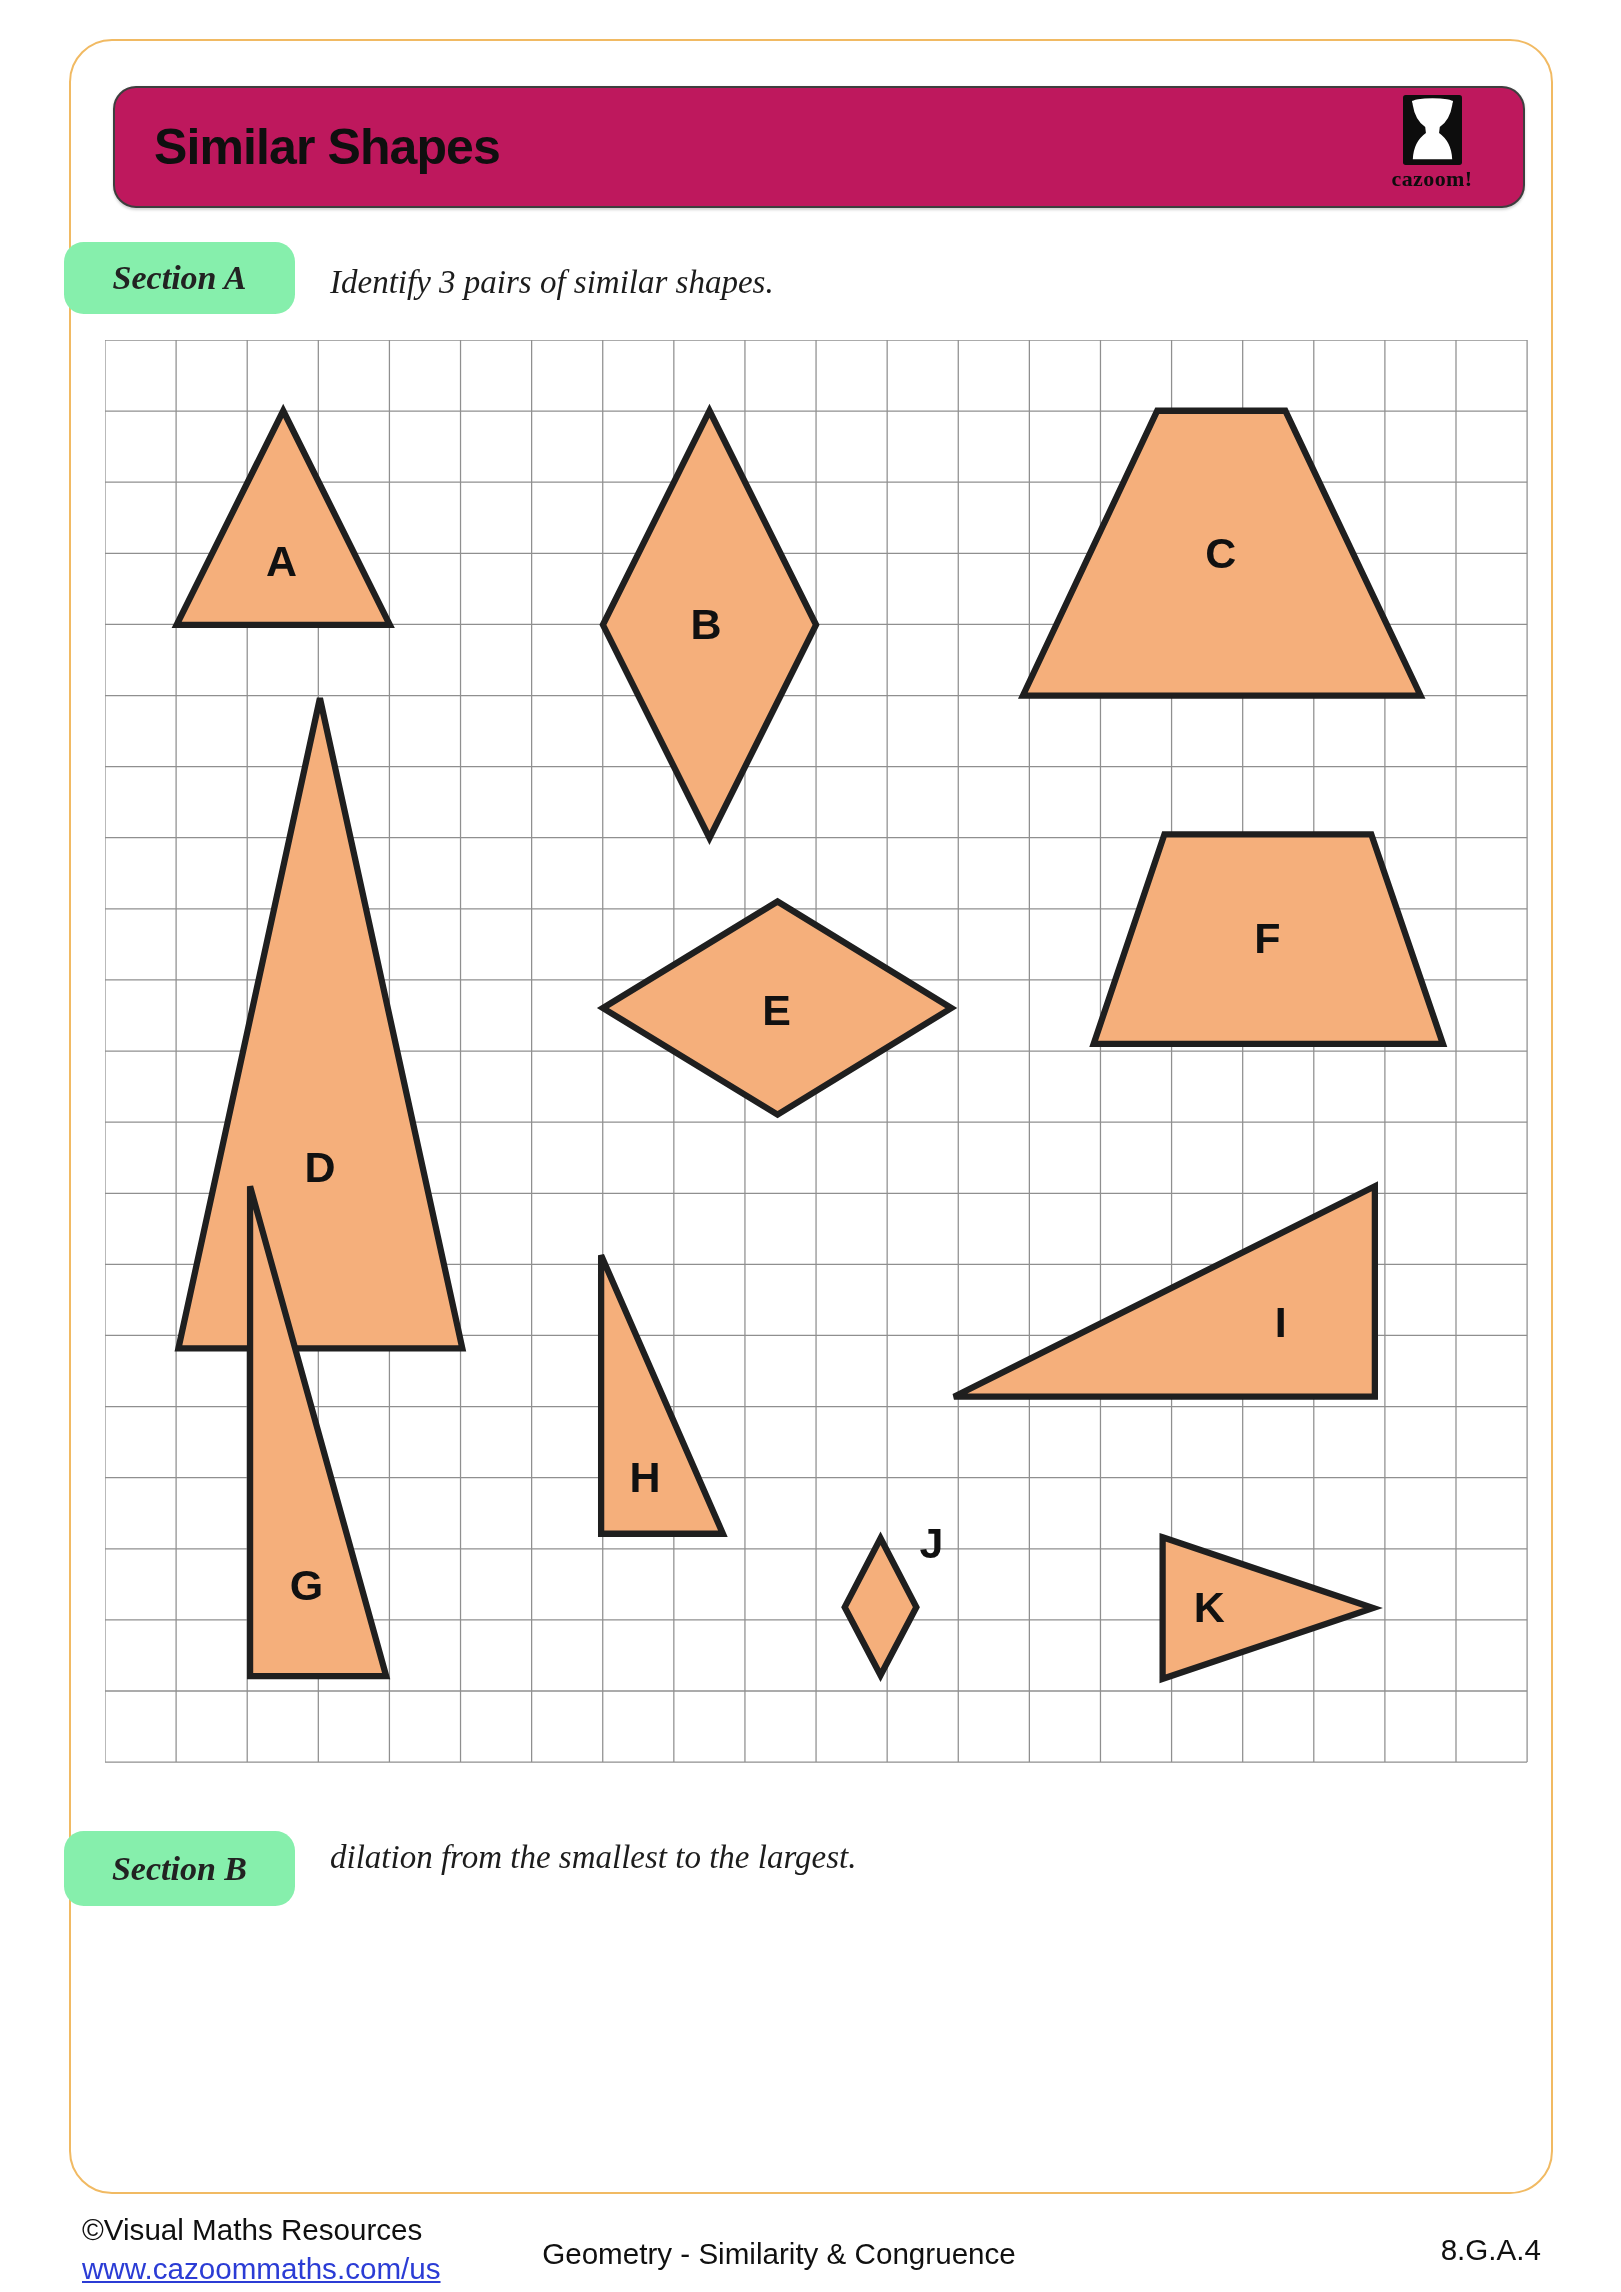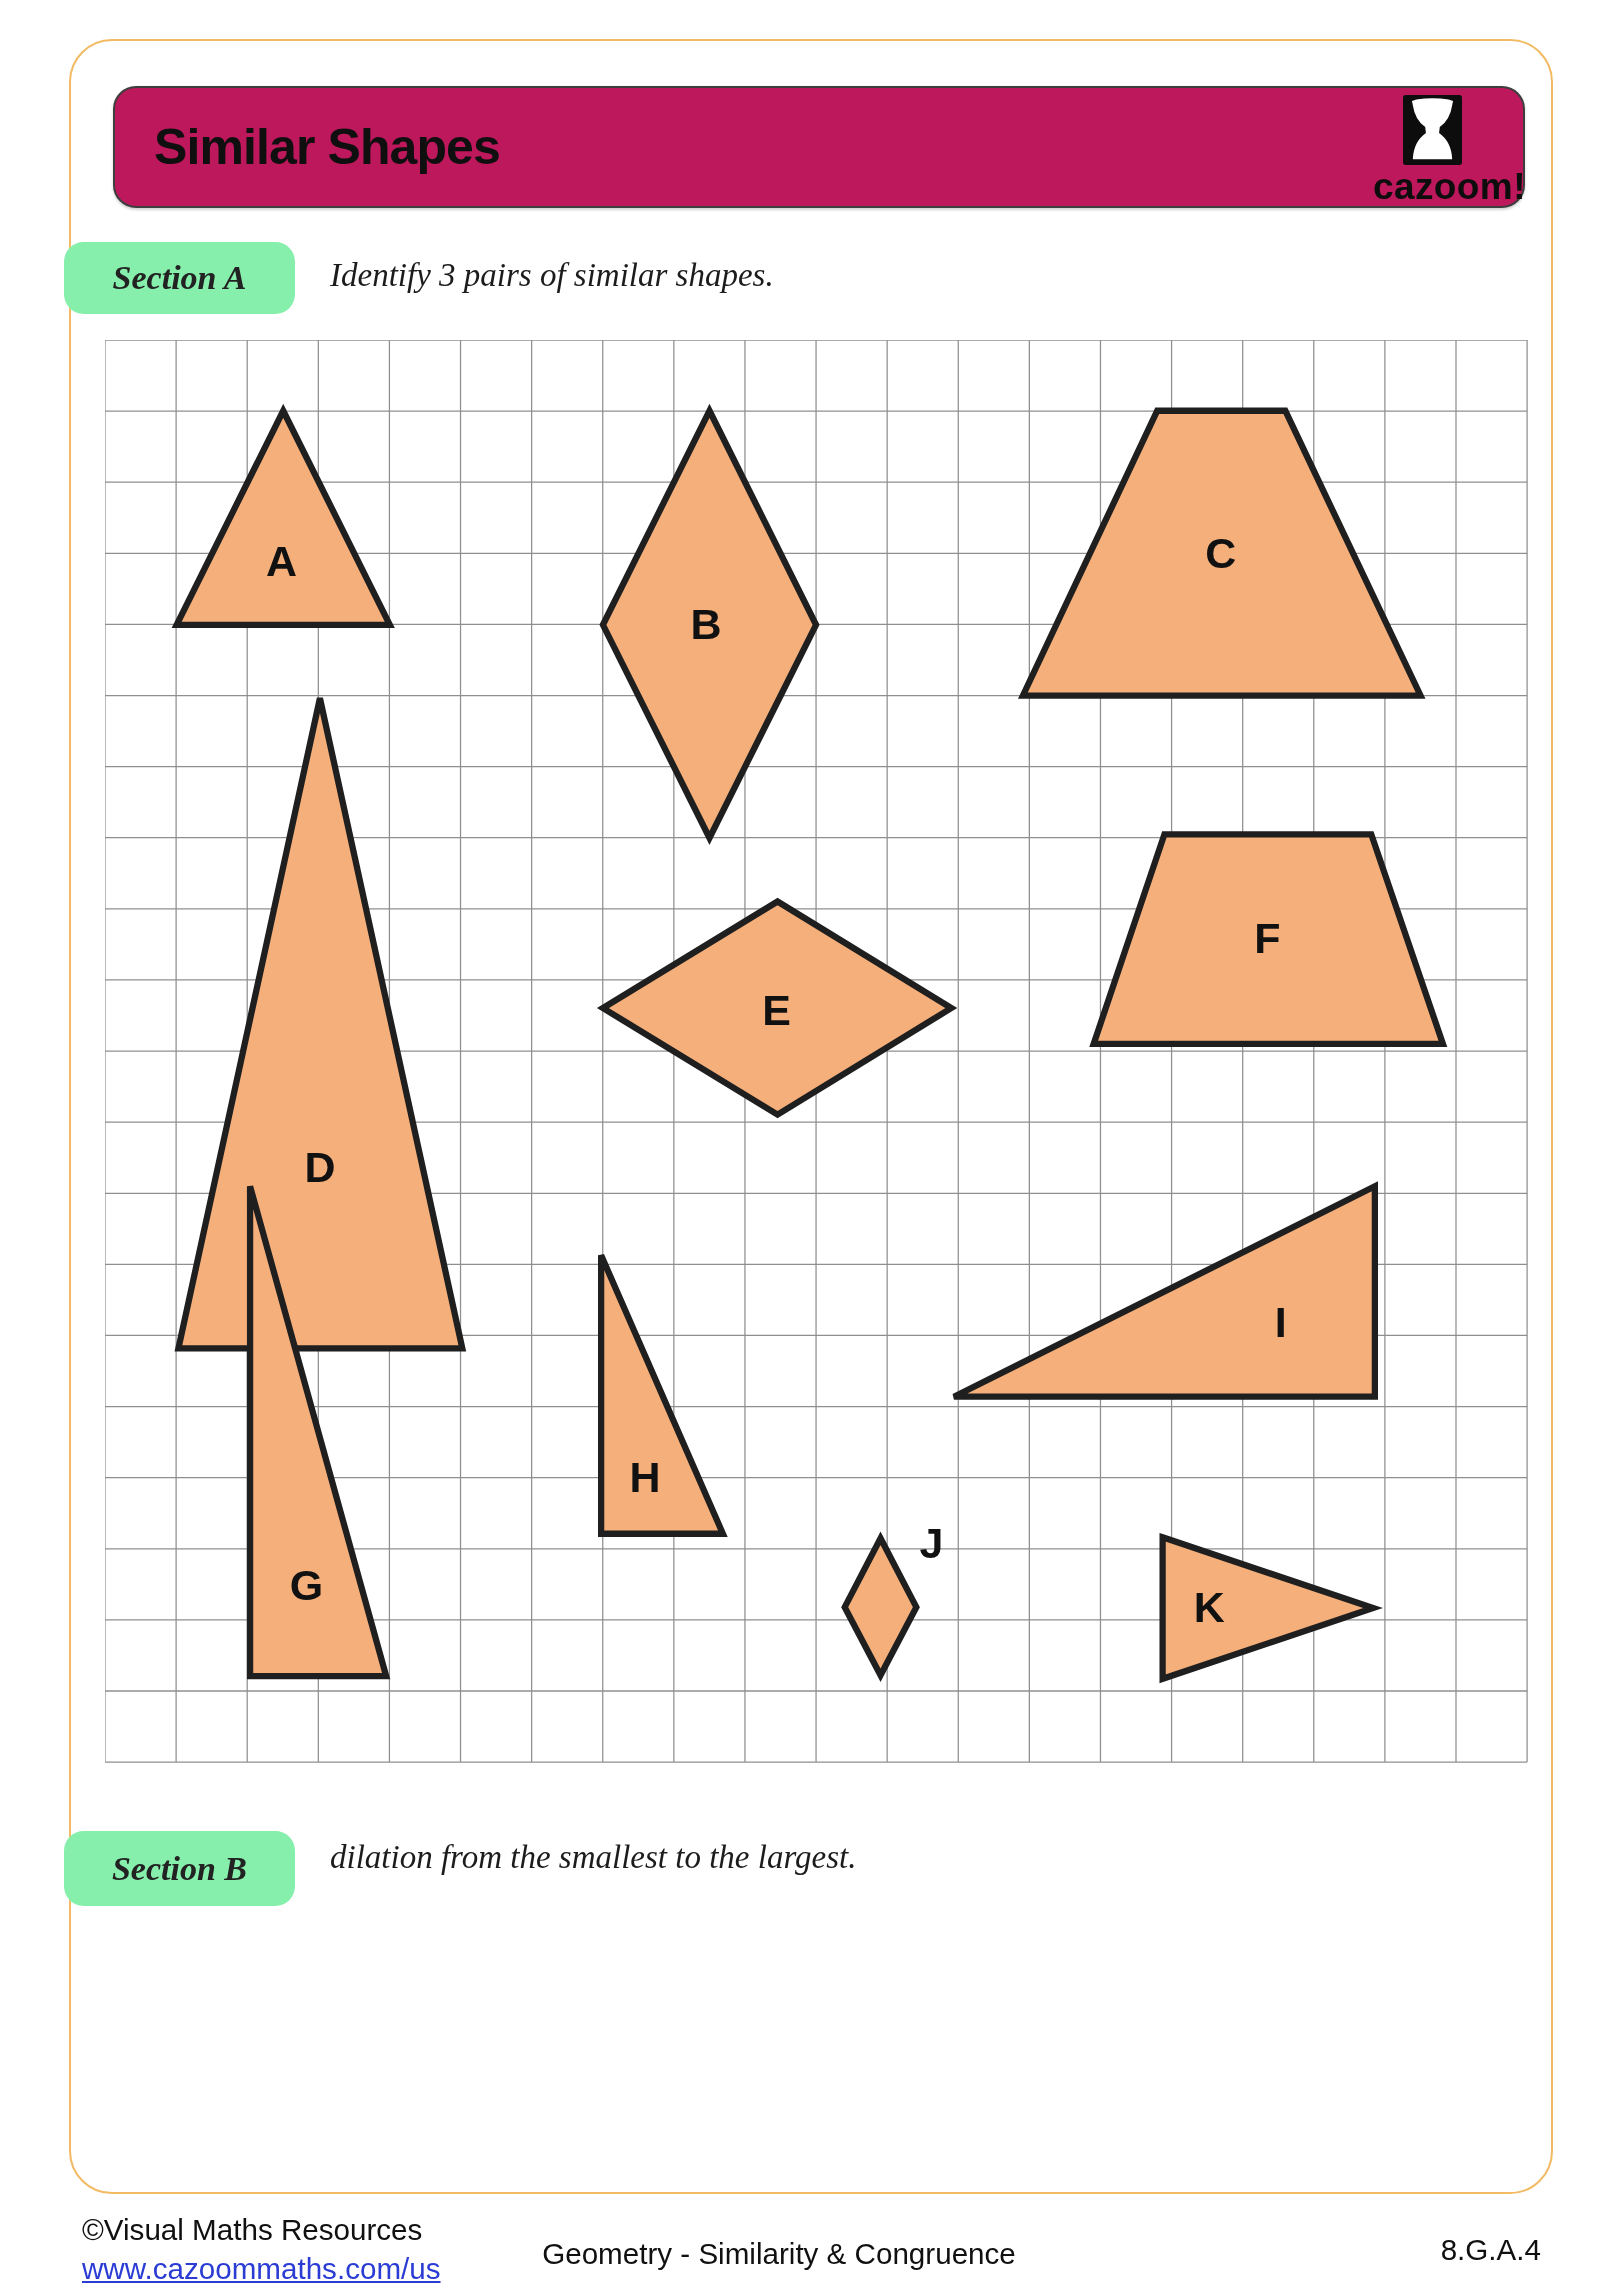--- a/index.html
+++ b/index.html
@@ -8,33 +8,33 @@
   .page-border{position:absolute;left:69px;top:39px;width:1480px;height:2151px;
     border:2.7px solid #F1BA63;border-radius:43px;background:#ffffff;}
 
   .header-box{position:absolute;left:113px;top:86px;width:1408px;height:118px;
     border:2.7px solid #3E3E3E;border-radius:23px;background:#be185d;
     box-shadow:0 1.8px 2.7px rgba(0,0,0,0.18);display:flex;align-items:center;}
   .title{font-size:50px;font-weight:bold;letter-spacing:-0.9px;color:#0f0f0f;margin-left:39px;}
 
   .logo{position:absolute;right:32px;top:7.2px;width:118px;height:104px;text-align:center;}
   .logo-drum{display:inline-block;width:59px;height:70px;background:#0d0d0d;border-radius:2.7px;}
-  .logo-text{font-family:Liberation Sans, sans-serif;font-weight:bold;font-size:37px;color:#0d0d0d;
+  .logo-text{font-family:Liberation Serif, serif;font-weight:bold;font-size:22px;color:#0d0d0d;
     letter-spacing:0.4px;margin-top:-1.8px;}
 
   .badge{position:absolute;left:64px;width:231px;background:#86efac;border-radius:19.7px;
     display:flex;align-items:center;justify-content:center;
     font-family:"Liberation Serif",serif;font-style:italic;font-weight:bold;
     font-size:34px;color:#222;}
   .badge-a{top:242px;height:72px;}
   .badge-b{top:1831px;height:75px;}
 
   .instruction{position:absolute;left:330px;font-family:"Liberation Serif",serif;
     font-style:italic;font-size:33px;color:#1c1c1c;}
-  .instruction-a{top:257px;}
+  .instruction-a{top:264px;}
   .instruction-b{top:1832px;line-height:51px;width:1182px;}
 
   .grid-wrap{position:absolute;left:105px;top:340px;}
 
   .footer{position:absolute;left:0;top:2210px;width:1622px;font-size:29.6px;color:#101010;}
   .footer-left{position:absolute;left:82px;top:0;line-height:39px;}
   .footer-link{color:#2b3cd5;text-decoration:underline;}
   .footer-center{position:absolute;left:0;width:1558px;top:27px;text-align:center;}
   .footer-right{position:absolute;right:81px;top:23px;}
 </style>

